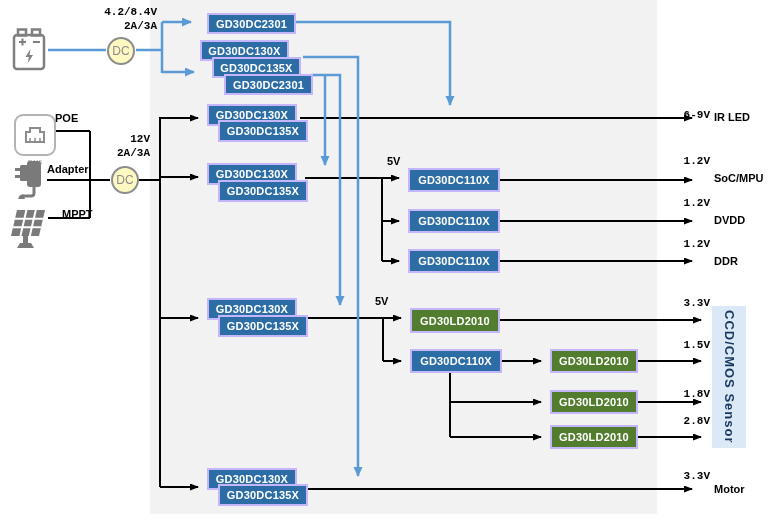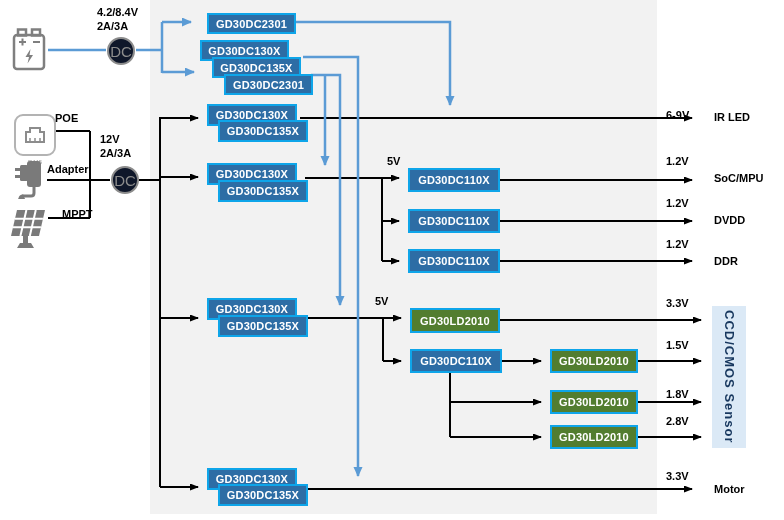--- a/index.html
+++ b/index.html
@@ -2,27 +2,27 @@
 <html><head>
 <meta charset="utf-8">
 <style>
   html,body{margin:0;padding:0;background:#ffffff;}
   #canvas{position:relative;width:784px;height:520px;background:#ffffff;overflow:hidden;
           font-family:"Liberation Sans", sans-serif;}
   .panel{position:absolute;left:150px;top:0;width:507px;height:514px;background:#f2f2f2;z-index:0;}
   .wires{position:absolute;left:0;top:0;z-index:1;}
   .chip{position:absolute;z-index:3;display:flex;align-items:center;justify-content:center;
         background:#2d6da5;color:#ffffff;font-size:11px;font-weight:bold;
-        border:2px solid #0ea5e9;box-sizing:border-box;letter-spacing:.2px;}
+        border:2px solid #c4b5fd;box-sizing:border-box;letter-spacing:.2px;}
   .chip.green{background:#527d2f;}
   .lbl{position:absolute;z-index:4;font-size:11px;font-weight:bold;color:#000;white-space:nowrap;}
-  .lbl.center{text-align:left;}
+  .lbl.center{text-align:right;font-family:Liberation Mono, monospace;}
   .dc-circle{position:absolute;z-index:4;width:28px;height:28px;border:2px solid #8c8c8c;border-radius:50%;
              box-sizing:border-box;display:flex;align-items:center;justify-content:center;
-             color:#8c8c8c;font-size:15px;background:#0f172a;}
+             color:#8c8c8c;font-size:12px;background:#fef9c3;}
   .icon{position:absolute;z-index:4;}
   .tinycap{position:absolute;z-index:4;font-size:6px;color:#9a9a9a;text-align:center;line-height:8px;}
   .sensorbox{position:absolute;z-index:4;left:712px;top:306px;width:34px;height:142px;background:#dbe9f6;
              display:flex;align-items:center;justify-content:center;
              writing-mode:vertical-lr;text-orientation:sideways;
              font-size:13px;font-weight:bold;color:#17375e;letter-spacing:1px;white-space:nowrap;}
 </style>
 </head>
 <body>
 

